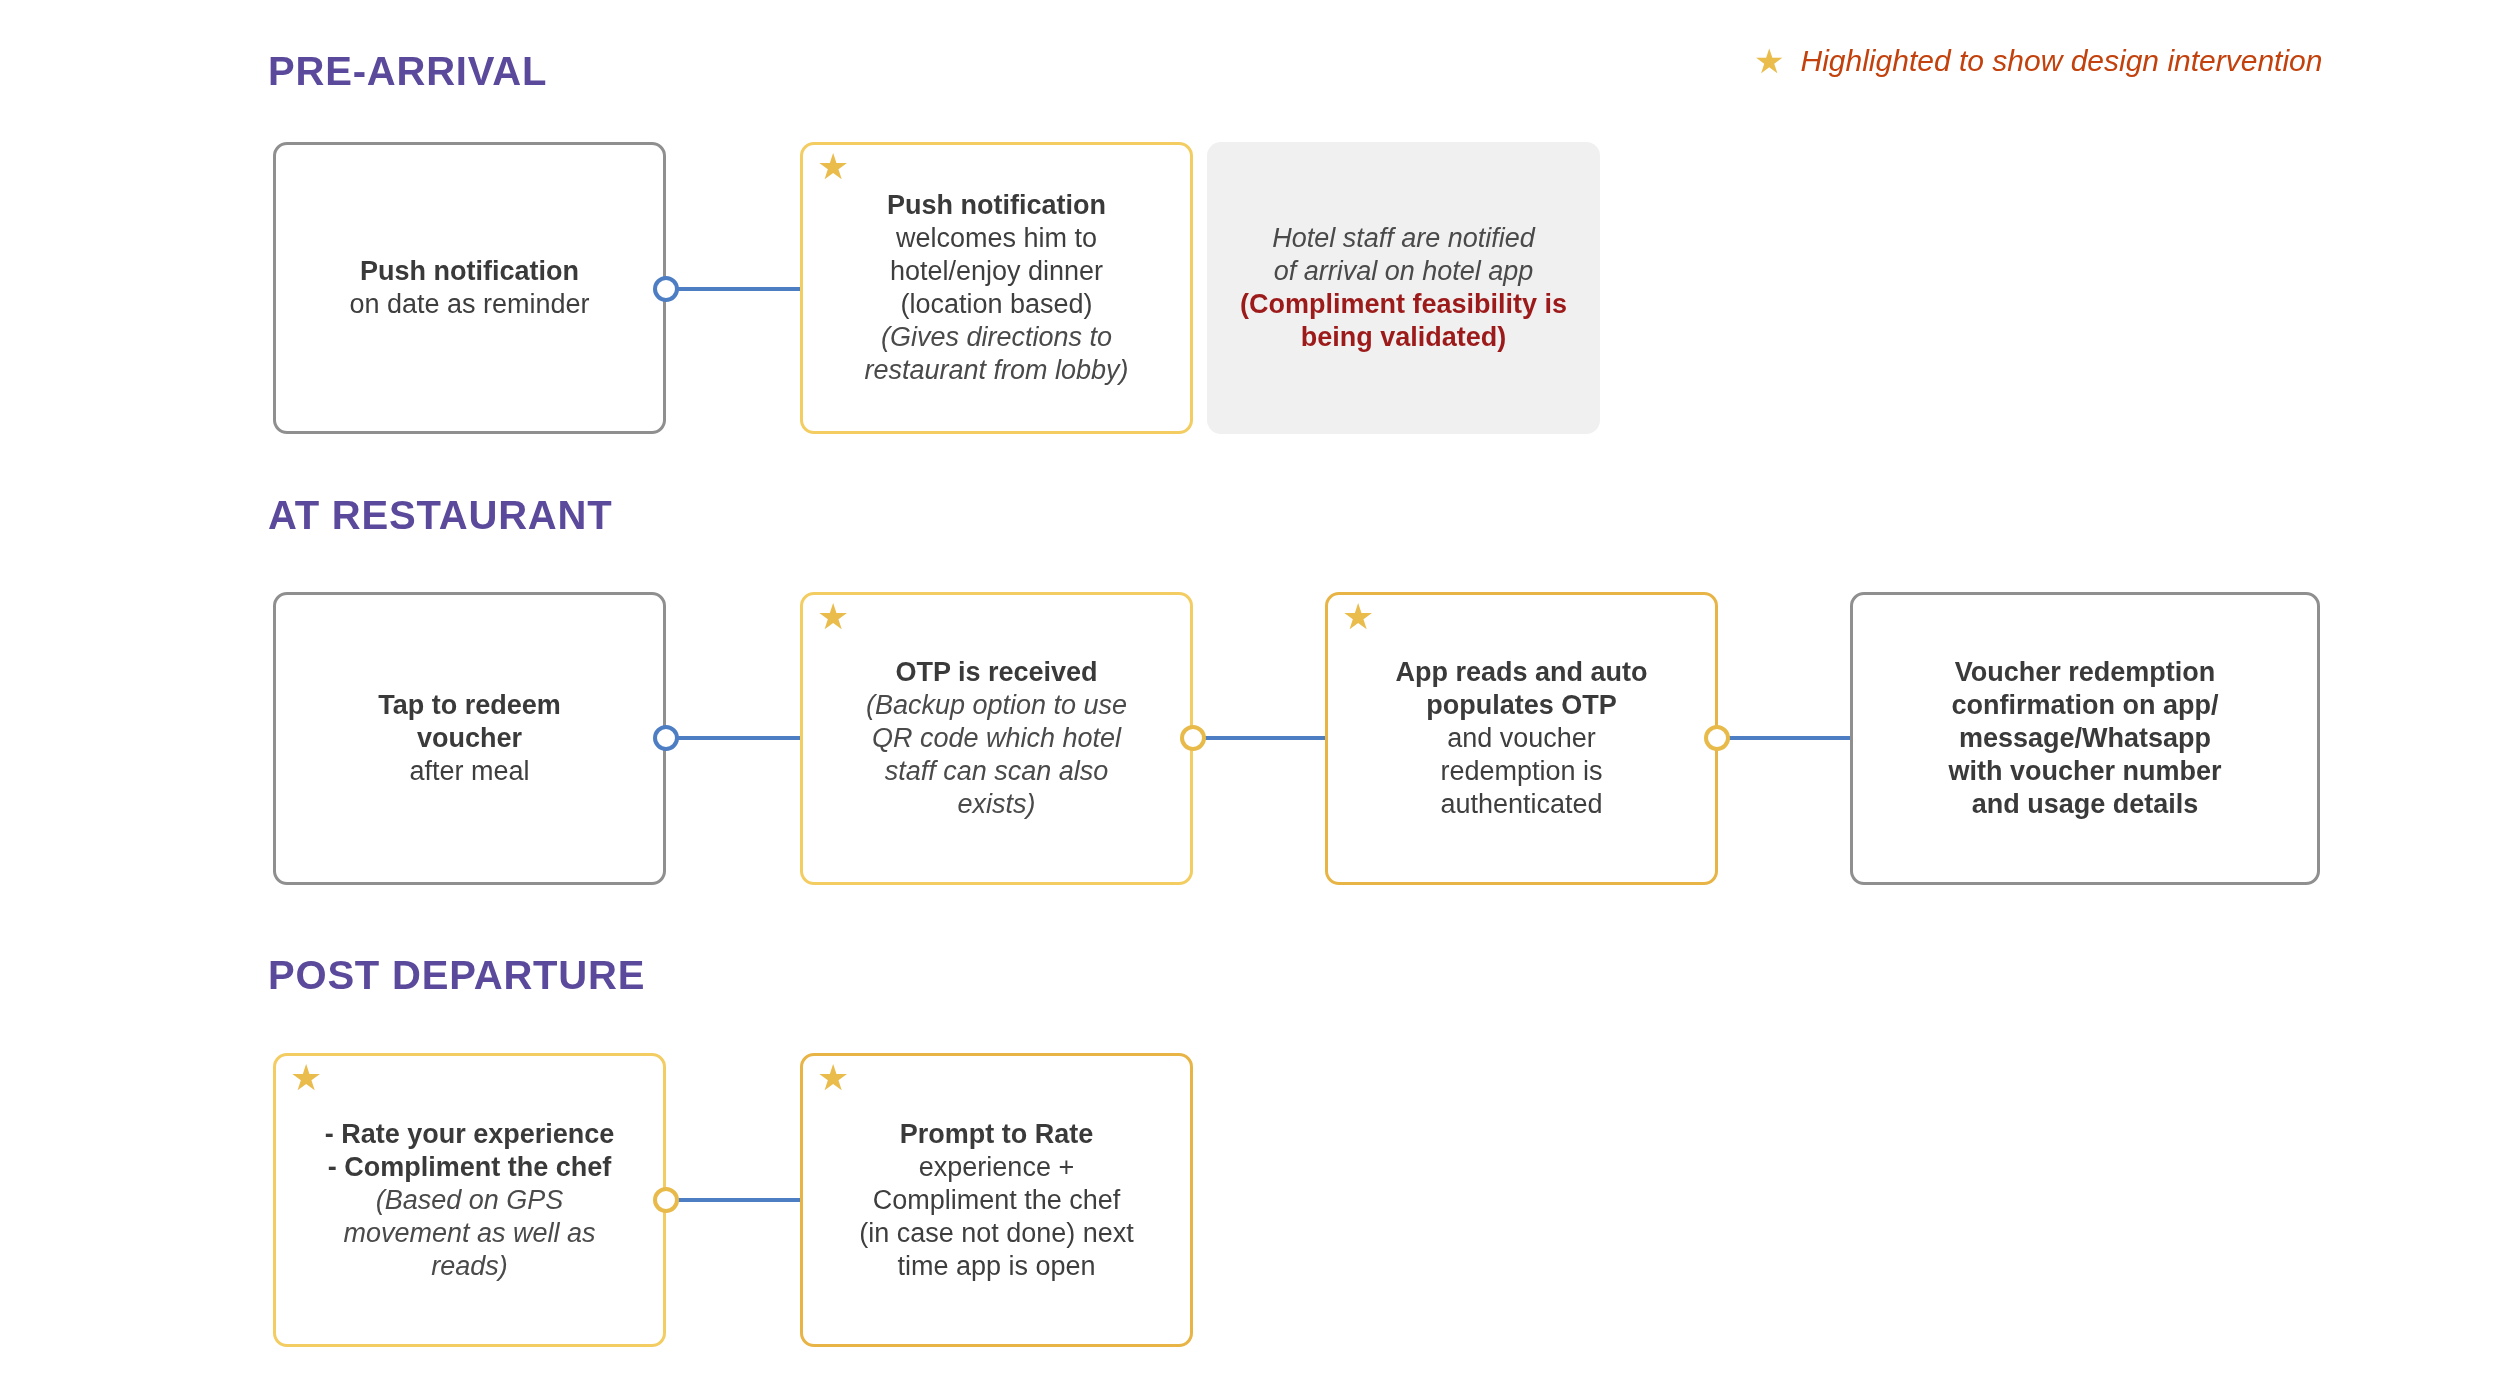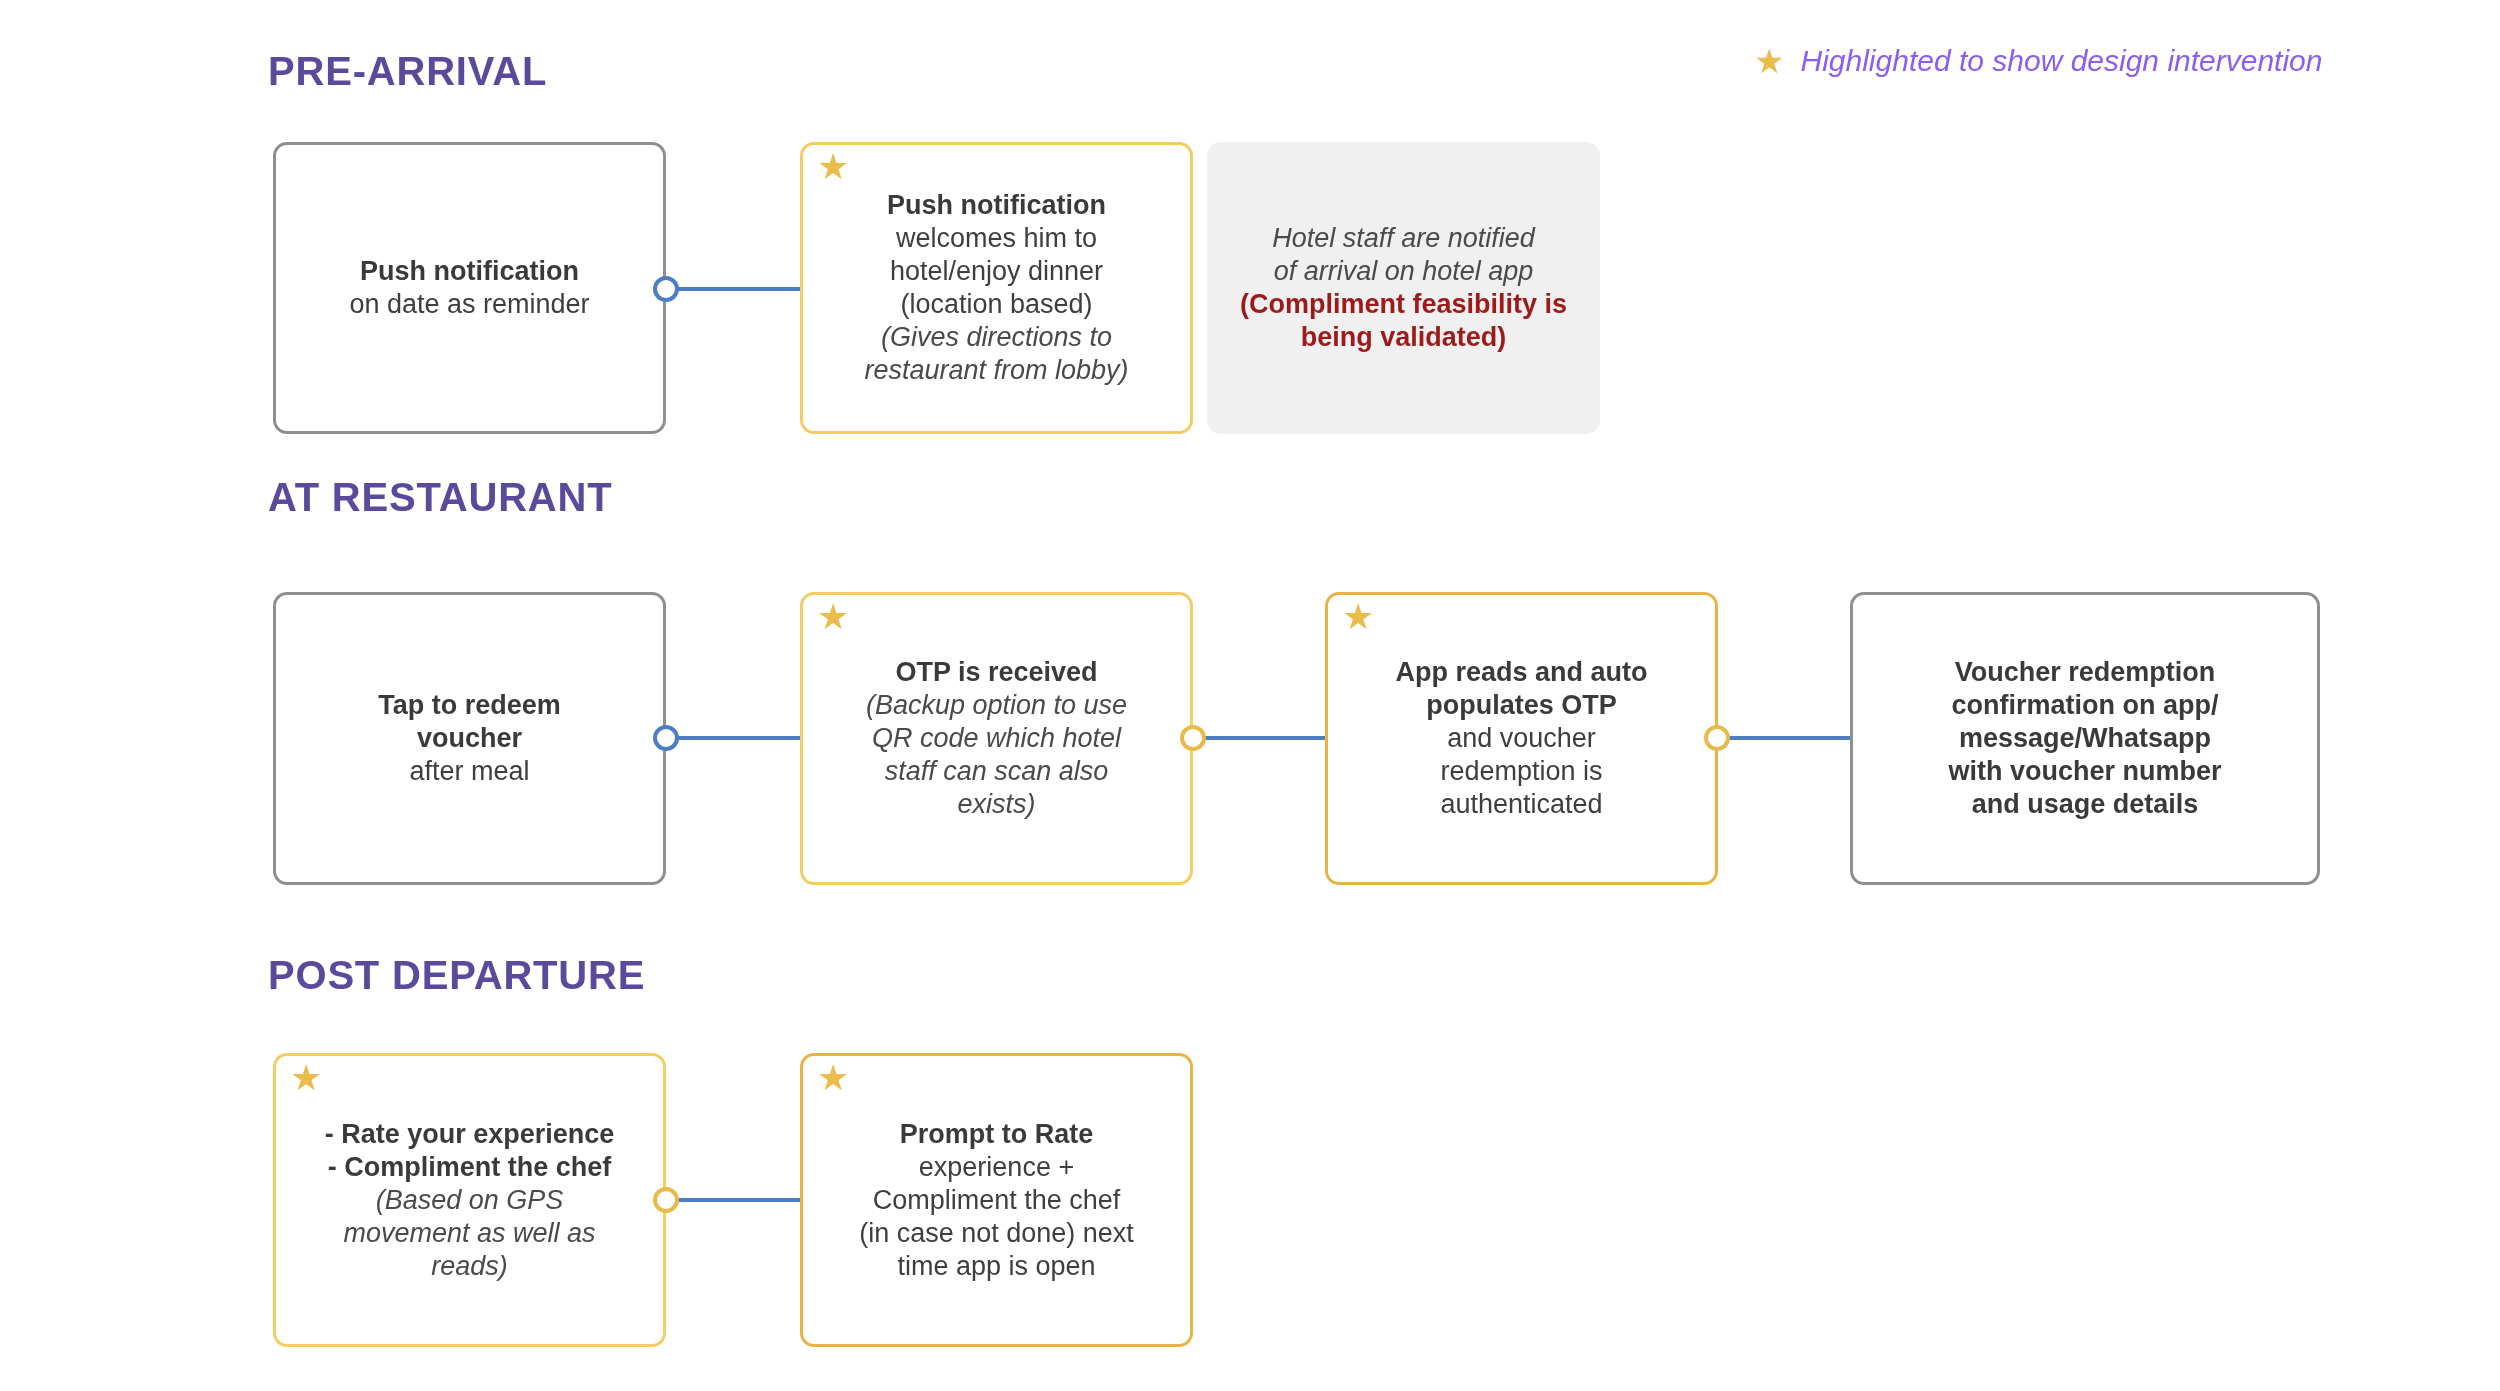--- a/index.html
+++ b/index.html
@@ -76,21 +76,21 @@
   }
   .legend .legend-star{
     font-size:34px;
     line-height:1;
     color:#E9BC4C;
     font-family:"DejaVu Sans", sans-serif;
   }
   .legend .legend-text{
     font-size:30px;
     font-style:italic;
-    color:#8b5cf6;
+    color:#c2410c;
     white-space:nowrap;
   }
 </style>
 </head>
 <body>
 
 <div id="stage">
   <div class="legend">
     <span class="legend-star">★</span>
     <span class="legend-text">Highlighted to show design intervention</span>
@@ -111,21 +111,21 @@
       <div class="ln italic">restaurant from lobby)</div>
     </div>
     <div class="box fill-gray" style="left: 1207px; top: 142px; width: 393px; height: 292px;">
       <div class="ln italic">Hotel staff are notified</div>
       <div class="ln italic">of arrival on hotel app</div>
       <div class="ln boldred">(Compliment feasibility is</div>
       <div class="ln boldred">being validated)</div>
     </div>
     <div class="conn-line blue" style="left: 677px; top: 287px; width: 123px;"></div>
     <div class="conn-circle blue" style="left: 653px; top: 276px;"></div>
-    <div class="section-title" style="left: 268px; top: 474px;">AT RESTAURANT</div>
+    <div class="section-title" style="left: 268px; top: 492px;">AT RESTAURANT</div>
     <div class="box outline-gray" style="left: 273px; top: 592px; width: 393px; height: 293px; border-radius: 14px;">
       <div class="ln bold">Tap to redeem</div>
       <div class="ln bold">voucher</div>
       <div class="ln normal">after meal</div>
     </div>
     <div class="box outline-yellow" style="left: 800px; top: 592px; width: 393px; height: 293px;">
       <span class="star">★</span>
       <div class="ln bold">OTP is received</div>
       <div class="ln italic">(Backup option to use</div>
       <div class="ln italic">QR code which hotel</div>

